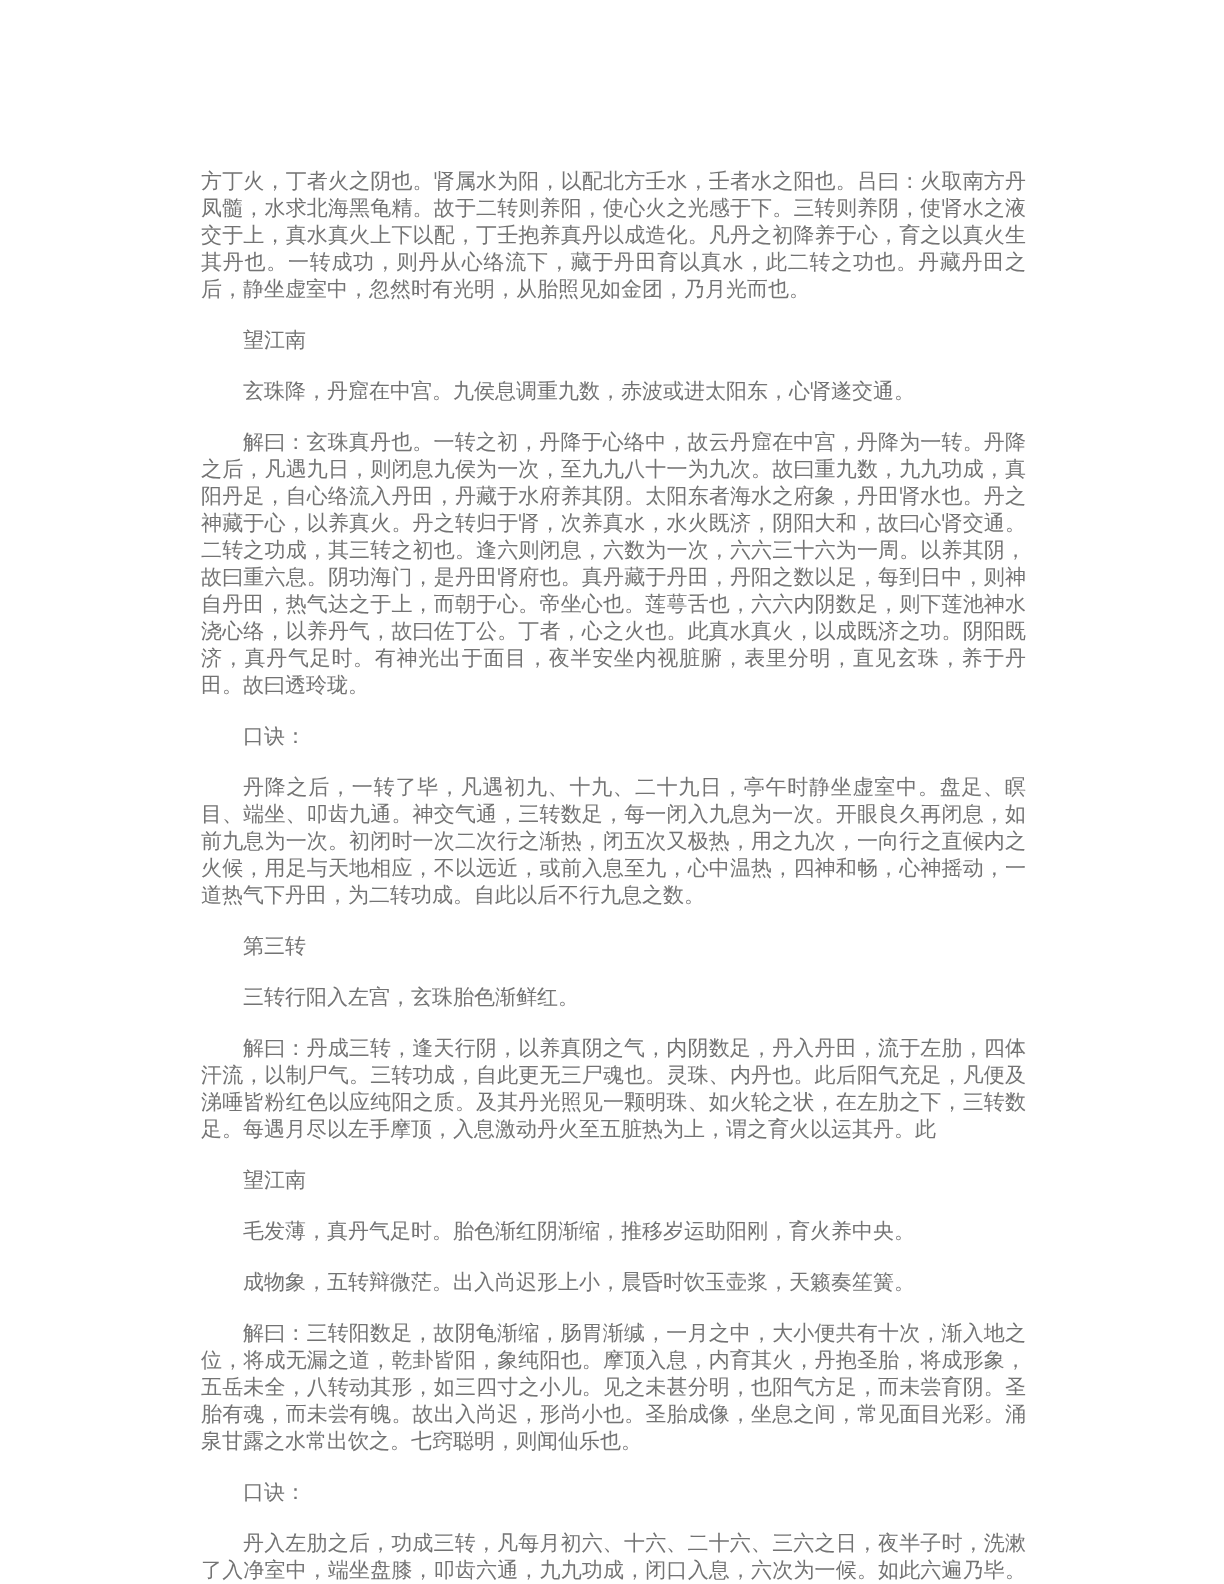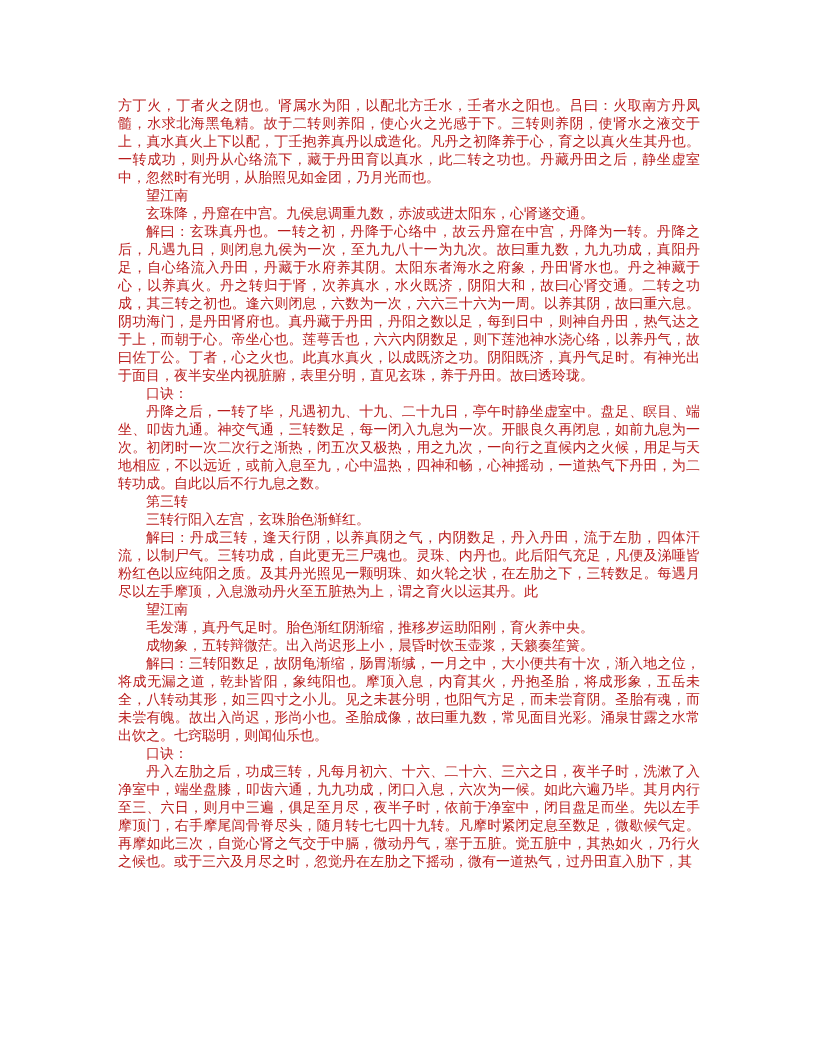--- a/index.html
+++ b/index.html
@@ -10,26 +10,26 @@
   .page {
     position: relative;
     width: 816px;
     height: 1056px;
     background: #ffffff;
     box-sizing: border-box;
     padding: 97px 116px 40px 118px;
     overflow: hidden;
   }
   .doc-body p.para {
-    margin: 0;
+    margin: 16px;
     padding: 0;
     font-family: "Liberation Serif", "DejaVu Serif", serif;
     font-size: 14px;
     line-height: 18px;
-    color: #b91c1c;
+    color: #737373;
     text-align: justify;
     text-justify: inter-ideograph;
     word-break: break-all;
   }
   .doc-body p.para.indent {
     text-indent: 28px;
   }
 </style>
 </head>
 <body>
@@ -41,17 +41,17 @@
       <p class="para indent">玄珠降，丹窟在中宫。九侯息调重九数，赤波或进太阳东，心肾遂交通。</p>
       <p class="para indent">解曰：玄珠真丹也。一转之初，丹降于心络中，故云丹窟在中宫，丹降为一转。丹降之后，凡遇九日，则闭息九侯为一次，至九九八十一为九次。故曰重九数，九九功成，真阳丹足，自心络流入丹田，丹藏于水府养其阴。太阳东者海水之府象，丹田肾水也。丹之神藏于心，以养真火。丹之转归于肾，次养真水，水火既济，阴阳大和，故曰心肾交通。二转之功成，其三转之初也。逢六则闭息，六数为一次，六六三十六为一周。以养其阴，故曰重六息。阴功海门，是丹田肾府也。真丹藏于丹田，丹阳之数以足，每到日中，则神自丹田，热气达之于上，而朝于心。帝坐心也。莲萼舌也，六六内阴数足，则下莲池神水浇心络，以养丹气，故曰佐丁公。丁者，心之火也。此真水真火，以成既济之功。阴阳既济，真丹气足时。有神光出于面目，夜半安坐内视脏腑，表里分明，直见玄珠，养于丹田。故曰透玲珑。</p>
       <p class="para indent">口诀：</p>
       <p class="para indent">丹降之后，一转了毕，凡遇初九、十九、二十九日，亭午时静坐虚室中。盘足、瞑目、端坐、叩齿九通。神交气通，三转数足，每一闭入九息为一次。开眼良久再闭息，如前九息为一次。初闭时一次二次行之渐热，闭五次又极热，用之九次，一向行之直候内之火候，用足与天地相应，不以远近，或前入息至九，心中温热，四神和畅，心神摇动，一道热气下丹田，为二转功成。自此以后不行九息之数。</p>
       <p class="para indent">第三转</p>
       <p class="para indent">三转行阳入左宫，玄珠胎色渐鲜红。</p>
       <p class="para indent">解曰：丹成三转，逢天行阴，以养真阴之气，内阴数足，丹入丹田，流于左肋，四体汗流，以制尸气。三转功成，自此更无三尸魂也。灵珠、内丹也。此后阳气充足，凡便及涕唾皆粉红色以应纯阳之质。及其丹光照见一颗明珠、如火轮之状，在左肋之下，三转数足。每遇月尽以左手摩顶，入息激动丹火至五脏热为上，谓之育火以运其丹。此</p>
       <p class="para indent">望江南</p>
       <p class="para indent">毛发薄，真丹气足时。胎色渐红阴渐缩，推移岁运助阳刚，育火养中央。</p>
       <p class="para indent">成物象，五转辩微茫。出入尚迟形上小，晨昏时饮玉壶浆，天籁奏笙簧。</p>
-      <p class="para indent">解曰：三转阳数足，故阴龟渐缩，肠胃渐缄，一月之中，大小便共有十次，渐入地之位，将成无漏之道，乾卦皆阳，象纯阳也。摩顶入息，内育其火，丹抱圣胎，将成形象，五岳未全，八转动其形，如三四寸之小儿。见之未甚分明，也阳气方足，而未尝育阴。圣胎有魂，而未尝有魄。故出入尚迟，形尚小也。圣胎成像，故曰重九数，常见面目光彩。涌泉甘露之水常出饮之。七窍聪明，则闻仙乐也。</p>
+      <p class="para indent">解曰：三转阳数足，故阴龟渐缩，肠胃渐缄，一月之中，大小便共有十次，渐入地之位，将成无漏之道，乾卦皆阳，象纯阳也。摩顶入息，内育其火，丹抱圣胎，将成形象，五岳未全，八转动其形，如三四寸之小儿。见之未甚分明，也阳气方足，而未尝育阴。圣胎有魂，而未尝有魄。故出入尚迟，形尚小也。圣胎成像，坐息之间，常见面目光彩。涌泉甘露之水常出饮之。七窍聪明，则闻仙乐也。</p>
       <p class="para indent">口诀：</p>
       <p class="para indent">丹入左肋之后，功成三转，凡每月初六、十六、二十六、三六之日，夜半子时，洗漱了入净室中，端坐盘膝，叩齿六通，九九功成，闭口入息，六次为一候。如此六遍乃毕。其月内行至三、六日，则月中三遍，俱足至月尽，夜半子时，依前于净室中，闭目盘足而坐。先以左手摩顶门，右手摩尾闾骨脊尽头，随月转七七四十九转。凡摩时紧闭定息至数足，微歇候气定。再摩如此三次，自觉心肾之气交于中膈，微动丹气，塞于五脏。觉五脏中，其热如火，乃行火之候也。或于三六及月尽之时，忽觉丹在左肋之下摇动，微有一道热气，过丹田直入肋下，其</p>
     </div>
 </div>
 
 </body></html>

